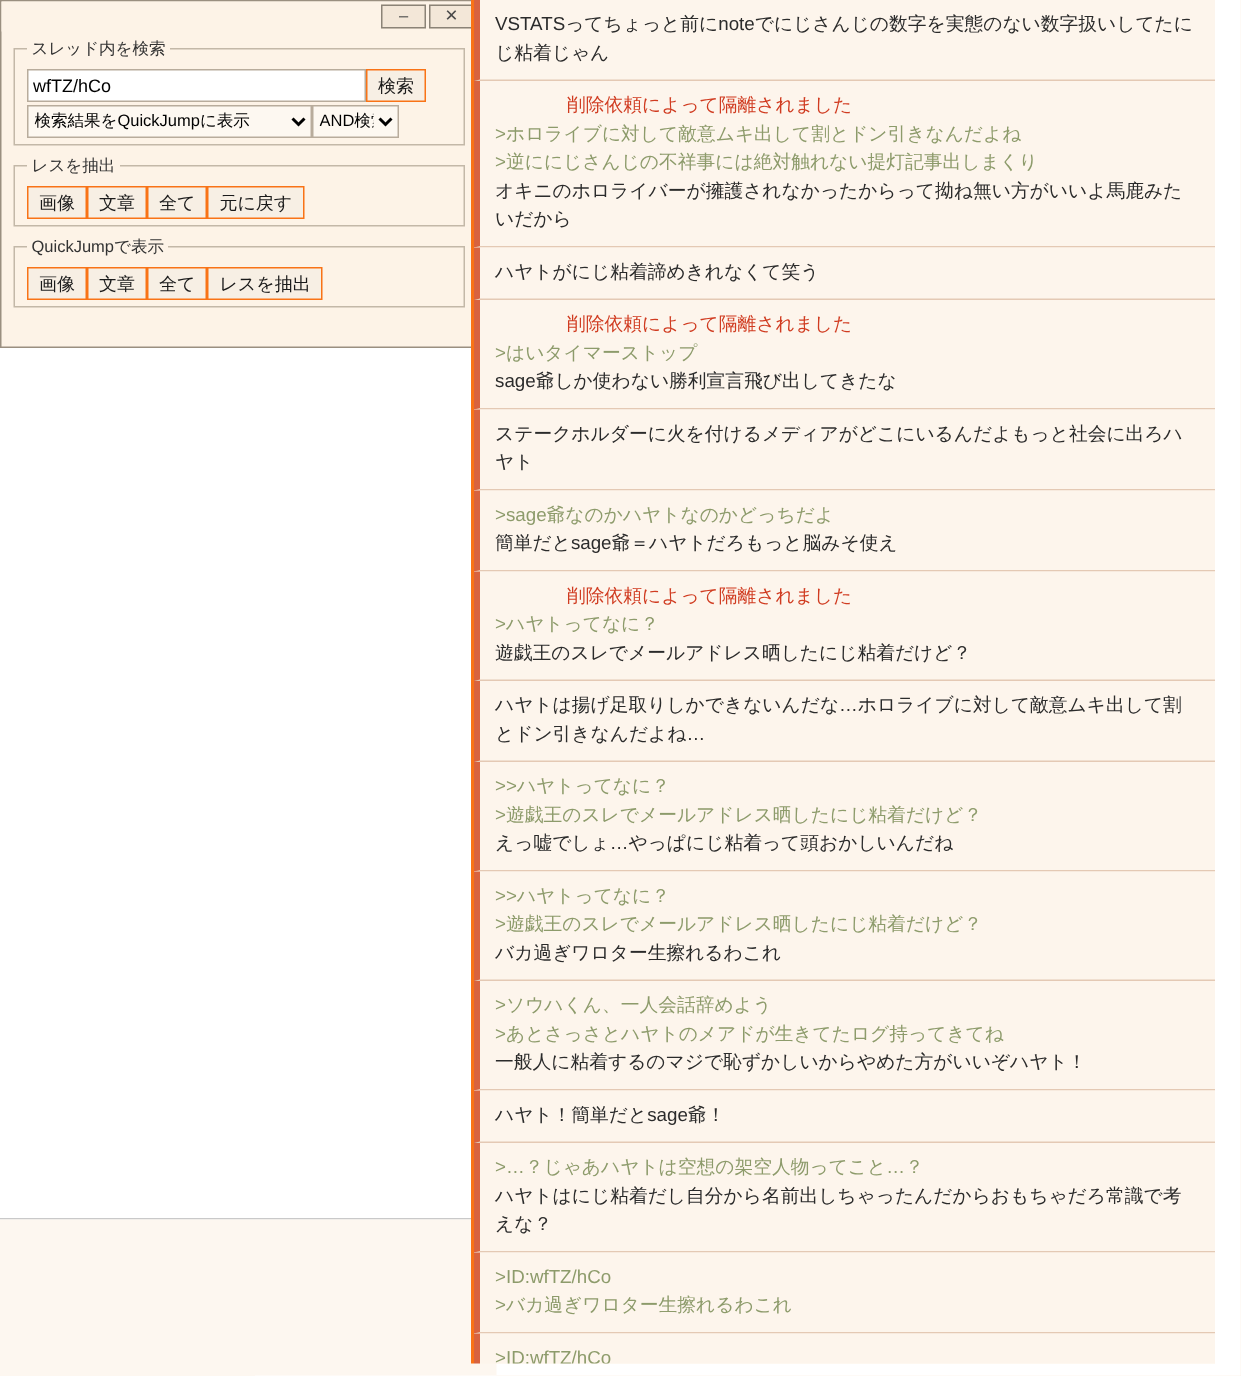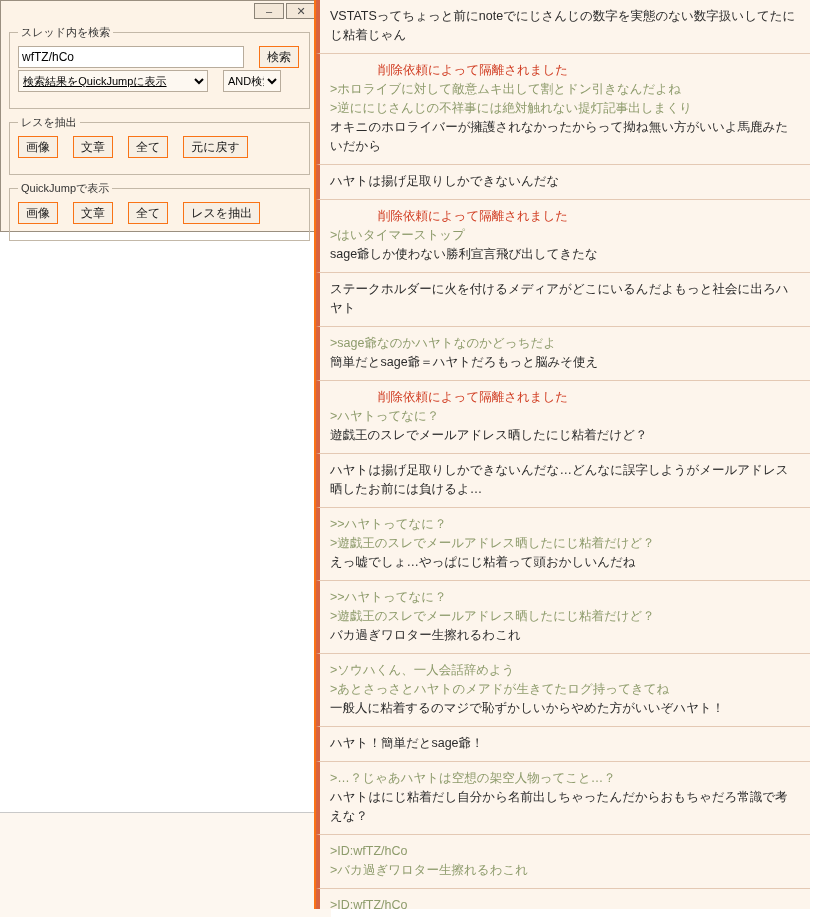--- a/index.html
+++ b/index.html
@@ -55,33 +55,33 @@
     line-height: 14px;
     text-align: center;
     margin-left: 2px;
     box-sizing: border-box;
     cursor: default;
   }
 
   fieldset.grp {
     margin: 4px 8px 6px 8px;
     border: 1px solid #c3b8a8;
-    padding: 4px 8px 16px 8px;
+    padding: 4px 8px 4px 8px;
     background: transparent;
   }
   fieldset.grp > legend {
     font-size: 11px;
     color: #333;
     padding: 0 3px;
   }
 
   .row {
     display: flex;
     align-items: flex-start;
-    gap: 15px;
+    gap: 0;
     margin-top: 2px;
   }
   input.txt {
     font-family: "Liberation Sans", sans-serif;
     font-size: 12px;
     padding: 2px 3px;
     border: 1px solid #b8ac9c;
     background: #ffffff;
     box-sizing: border-box;
     height: 22px;
@@ -89,21 +89,21 @@
   #query-input { width: 226px; }
 
   select.sel {
     font-family: "Liberation Sans", sans-serif;
     font-size: 11px;
     height: 22px;
     border: 1px solid #b8ac9c;
     background: #fdf8f1;
     box-sizing: border-box;
   }
-  #target-select { width: 190px; text-decoration: underline; }
+  #target-select { width: 190px; }
   #logic-select { width: 58px; }
 
   button.btn {
     font-family: "Liberation Sans", sans-serif;
     font-size: 12px;
     height: 22px;
     min-width: 38px;
     padding: 0 7px;
     border: 1px solid #f97316;
     background: #f7efe4;
@@ -217,41 +217,41 @@
     <div class="post">
       <div class="line body">VSTATSってちょっと前にnoteでにじさんじの数字を実態のない数字扱いしてたにじ粘着じゃん</div>
     </div>
     <div class="post">
       <div class="line deleted">削除依頼によって隔離されました</div>
       <div class="line quote">&gt;ホロライブに対して敵意ムキ出して割とドン引きなんだよね</div>
       <div class="line quote">&gt;逆ににじさんじの不祥事には絶対触れない提灯記事出しまくり</div>
       <div class="line body">オキニのホロライバーが擁護されなかったからって拗ね無い方がいいよ馬鹿みたいだから</div>
     </div>
     <div class="post">
-      <div class="line body">ハヤトは揚げ足取りしかできないんだな</div>
+      <div class="line body">ハヤトがにじ粘着諦めきれなくて笑う</div>
     </div>
     <div class="post">
       <div class="line deleted">削除依頼によって隔離されました</div>
       <div class="line quote">&gt;はいタイマーストップ</div>
       <div class="line body">sage爺しか使わない勝利宣言飛び出してきたな</div>
     </div>
     <div class="post">
       <div class="line body">ステークホルダーに火を付けるメディアがどこにいるんだよもっと社会に出ろハヤト</div>
     </div>
     <div class="post">
       <div class="line quote">&gt;sage爺なのかハヤトなのかどっちだよ</div>
       <div class="line body">簡単だとsage爺＝ハヤトだろもっと脳みそ使え</div>
     </div>
     <div class="post">
       <div class="line deleted">削除依頼によって隔離されました</div>
       <div class="line quote">&gt;ハヤトってなに？</div>
       <div class="line body">遊戯王のスレでメールアドレス晒したにじ粘着だけど？</div>
     </div>
     <div class="post">
-      <div class="line body">ハヤトは揚げ足取りしかできないんだな…どんなに誤字しようがメールアドレス晒したお前には負けるよ…</div>
+      <div class="line body">ハヤトは揚げ足取りしかできないんだな…ホロライブに対して敵意ムキ出して割とドン引きなんだよね…</div>
     </div>
     <div class="post">
       <div class="line quote">&gt;&gt;ハヤトってなに？</div>
       <div class="line quote">&gt;遊戯王のスレでメールアドレス晒したにじ粘着だけど？</div>
       <div class="line body">えっ嘘でしょ…やっぱにじ粘着って頭おかしいんだね</div>
     </div>
     <div class="post">
       <div class="line quote">&gt;&gt;ハヤトってなに？</div>
       <div class="line quote">&gt;遊戯王のスレでメールアドレス晒したにじ粘着だけど？</div>
       <div class="line body">バカ過ぎワロター生擦れるわこれ</div>

